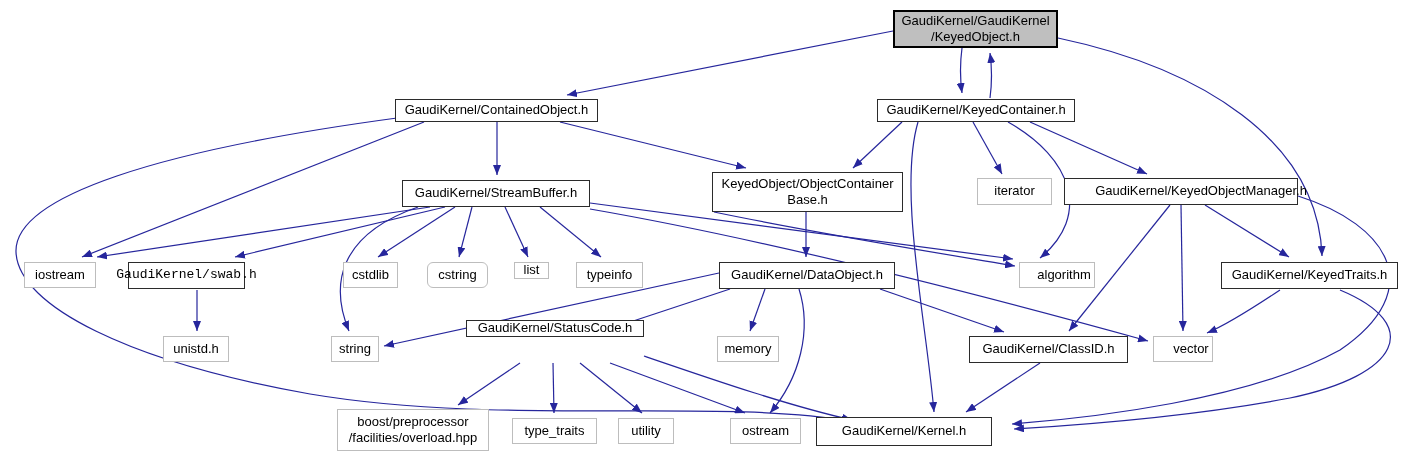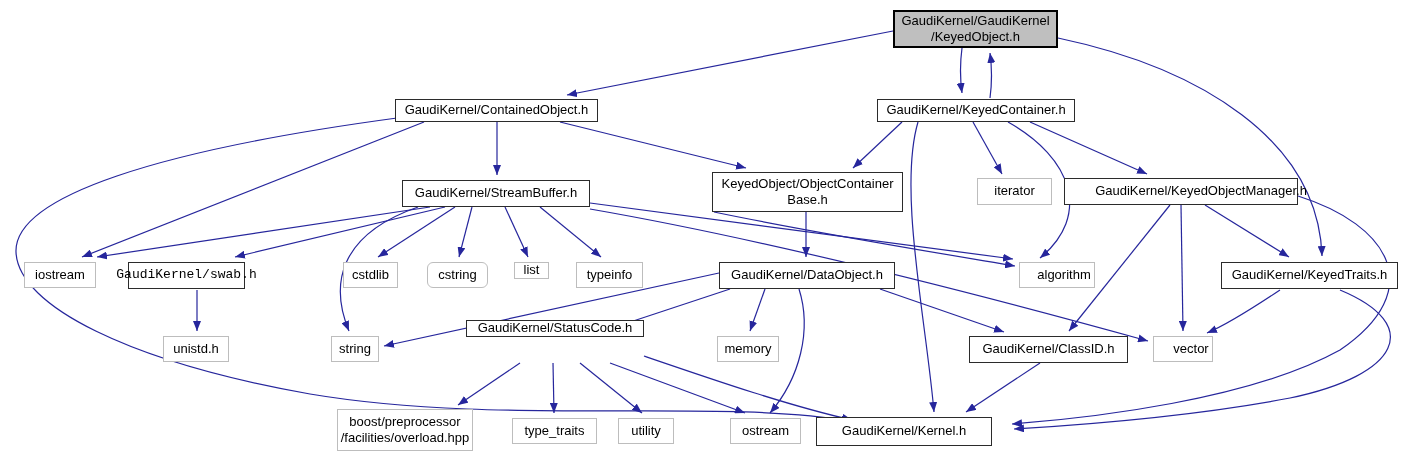--- a/index.html
+++ b/index.html
@@ -128,21 +128,21 @@
     </div>
     <div class="node ext" style="left: 717px; top: 336px; width: 62px; height: 26px;">
       <span>memory</span>
     </div>
     <div class="node doc" style="left: 969px; top: 336px; width: 159px; height: 27px;">
       <span>GaudiKernel/ClassID.h</span>
     </div>
     <div class="node ext" style="left: 1153px; top: 336px; width: 60px; height: 26px; padding-left: 16px;">
       <span>vector</span>
     </div>
-    <div class="node ext" style="left: 337px; top: 409px; width: 136px; height: 42px;">
+    <div class="node ext" style="left: 337px; top: 409px; width: 152px; height: 42px;">
       <span>boost/preprocessor</span>
       <span>/facilities/overload.hpp</span>
     </div>
     <div class="node ext" style="left: 512px; top: 418px; width: 85px; height: 26px;">
       <span>type_traits</span>
     </div>
     <div class="node ext" style="left: 618px; top: 418px; width: 56px; height: 26px;">
       <span>utility</span>
     </div>
     <div class="node ext" style="left: 730px; top: 418px; width: 71px; height: 26px;">

